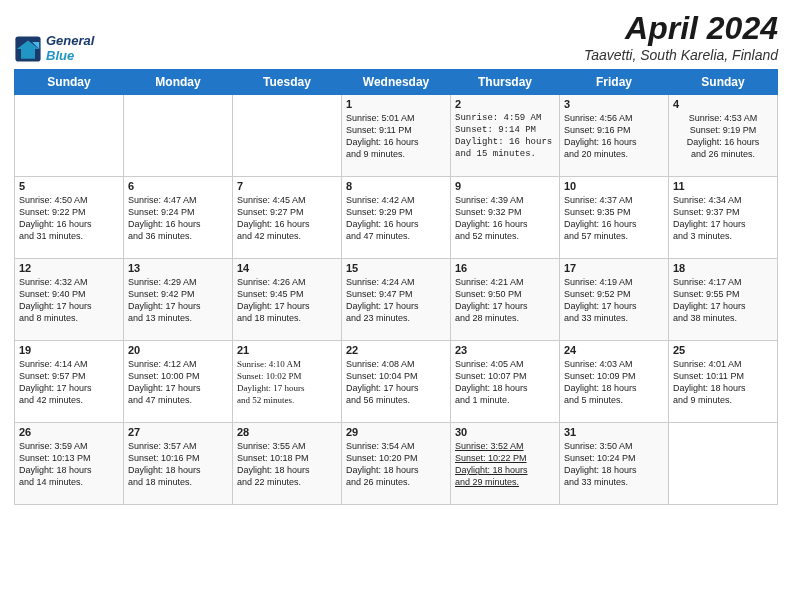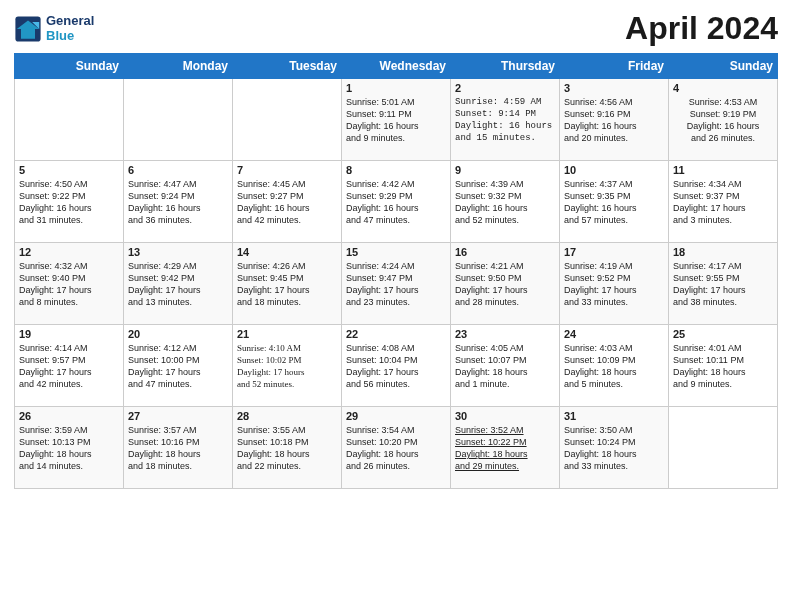--- a/index.html
+++ b/index.html
@@ -12,22 +12,23 @@
     }
     .page {
       width: 792px;
       height: 612px;
       background: #fff;
       padding: 10px 14px 10px 14px;
     }
     .header {
       display: flex;
       justify-content: space-between;
-      align-items: center;
+      align-items: flex-end;
       margin-bottom: 6px;
+      font-style: italic;
     }
     .logo {
       display: flex;
       align-items: center;
       gap: 4px;
     }
     .logo-icon {
       width: 28px;
       height: 28px;
     }
@@ -47,21 +48,21 @@
       width: 100%;
       border-collapse: collapse;
       table-layout: fixed;
     }
     thead tr th {
       background: #2176c7;
       color: #fff;
       font-size: 12px;
       font-weight: bold;
       padding: 5px 4px;
-      text-align: right;
+      text-align: center;
       border: 1px solid #2176c7;
     }
     tbody tr td {
       vertical-align: top;
       border: 1px solid #ccc;
       padding: 3px 4px;
       font-size: 9.5px;
       color: #222;
       height: 82px;
     }
@@ -96,20 +97,21 @@
         <polygon points="20,8 36,20 30,20 30,34 10,34 10,20 4,20" fill="#2196c4"></polygon>
         <polygon points="26,10 36,10 36,20" fill="#4ab8e8"></polygon>
       </svg>
       <div>
         <div style="font-size:13px;font-weight:bold;color:#1a3a6b;line-height:1.1;">General</div>
         <div style="font-size:13px;font-weight:bold;color:#2196c4;line-height:1.1;">Blue</div>
       </div>
     </div>
     <div class="title-block">
       <div class="main-title">April 2024</div>
+      <div class="subtitle">Taavetti, South Karelia, Finland</div>
     </div>
   </div>
 
   <table>
     <thead>
       <tr>
       <th>Sunday</th>
           <th>Monday</th>
           <th>Tuesday</th>
           <th>Wednesday</th>

